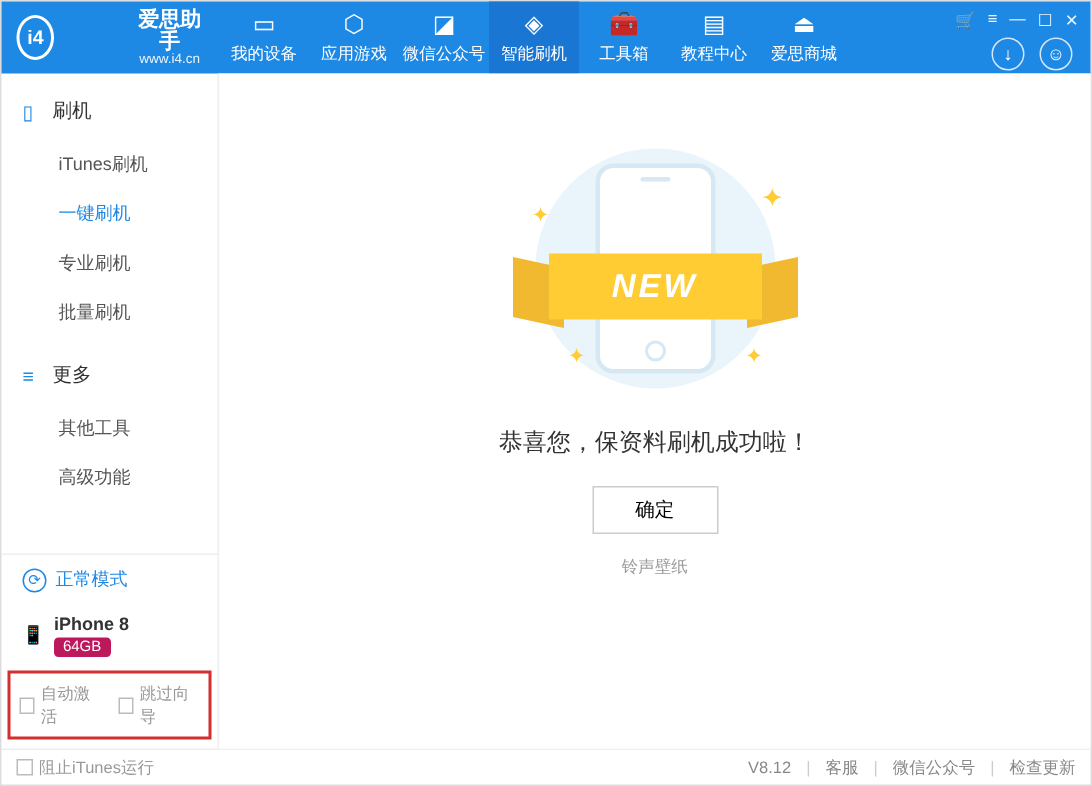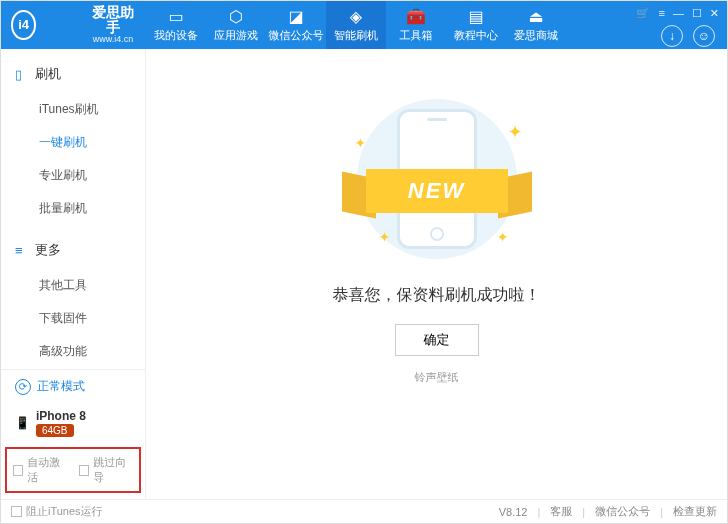--- a/index.html
+++ b/index.html
@@ -25,21 +25,21 @@
 .group-title { display: flex; align-items: center; gap: 6px; padding: 6px 14px; color: #333; font-size: 13px; }
 .group-title .g-icon { color: #1e88e5; font-size: 13px; width: 14px; }
 .group-items { margin: 4px 0 10px 0; }
 .s-item { padding: 8px 14px 8px 38px; cursor: pointer; color: #555; font-size: 12px; }
 .s-item.active { color: #1e88e5; }
 .side-bottom { border-top: 1px solid #eee; }
 .mode-row { display: flex; align-items: center; gap: 6px; padding: 8px 14px; color: #1e88e5; font-size: 12px; }
 .mode-icon { width: 16px; height: 16px; border: 1.5px solid #1e88e5; border-radius: 50%; display: flex; align-items: center; justify-content: center; font-size: 10px; }
 .device-row { display: flex; align-items: center; gap: 6px; padding: 6px 14px 10px; }
 .device-name { font-weight: bold; font-size: 12px; }
-.badge { background: #c2410c; color: #fff; font-size: 10px; padding: 1px 6px; border-radius: 3px; }
+.badge { background: #be185d; color: #fff; font-size: 10px; padding: 1px 6px; border-radius: 3px; }
 .options-row { border: 2px solid #d32f2f; margin: 0 4px 6px; padding: 6px 6px; display: flex; gap: 12px; }
 .opt { display: flex; align-items: center; gap: 4px; color: #999; font-size: 11px; }
 .cb { width: 11px; height: 11px; border: 1px solid #bbb; background: #fff; }
 .main { flex: 1; display: flex; flex-direction: column; align-items: center; background: #fff; position: relative; }
 .illus { margin-top: 50px; width: 200px; height: 160px; position: relative; }
 .circle-bg { position: absolute; width: 160px; height: 160px; border-radius: 50%; background: #e9f4fb; left: 20px; top: 0; }
 .phone { position: absolute; width: 80px; height: 140px; background: #fff; border: 3px solid #d7e8f3; border-radius: 12px; left: 60px; top: 10px; }
 .phone::before { content: ""; position: absolute; top: 6px; left: 50%; transform: translateX(-50%); width: 20px; height: 3px; background: #d7e8f3; border-radius: 2px; }
 .phone::after { content: ""; position: absolute; bottom: 5px; left: 50%; transform: translateX(-50%); width: 10px; height: 10px; border: 2px solid #d7e8f3; border-radius: 50%; }
 .ribbon-wrap { position: absolute; left: 5px; top: 70px; width: 190px; height: 50px; }
@@ -125,21 +125,20 @@
           <div class="s-item active">一键刷机</div>
           <div class="s-item">专业刷机</div>
           <div class="s-item">批量刷机</div>
         </div>
         <div class="group-title">
           <span class="g-icon">≡</span>
           <span>更多</span>
         </div>
         <div class="group-items">
           <div class="s-item">其他工具</div>
-          <div class="s-item">下载固件</div>
           <div class="s-item">高级功能</div>
         </div>
       </div>
       <div class="side-bottom">
         <div class="mode-row">
           <span class="mode-icon">⟳</span>
           <span>正常模式</span>
         </div>
         <div class="device-row">
           <span style="color:#1e88e5">📱</span>

